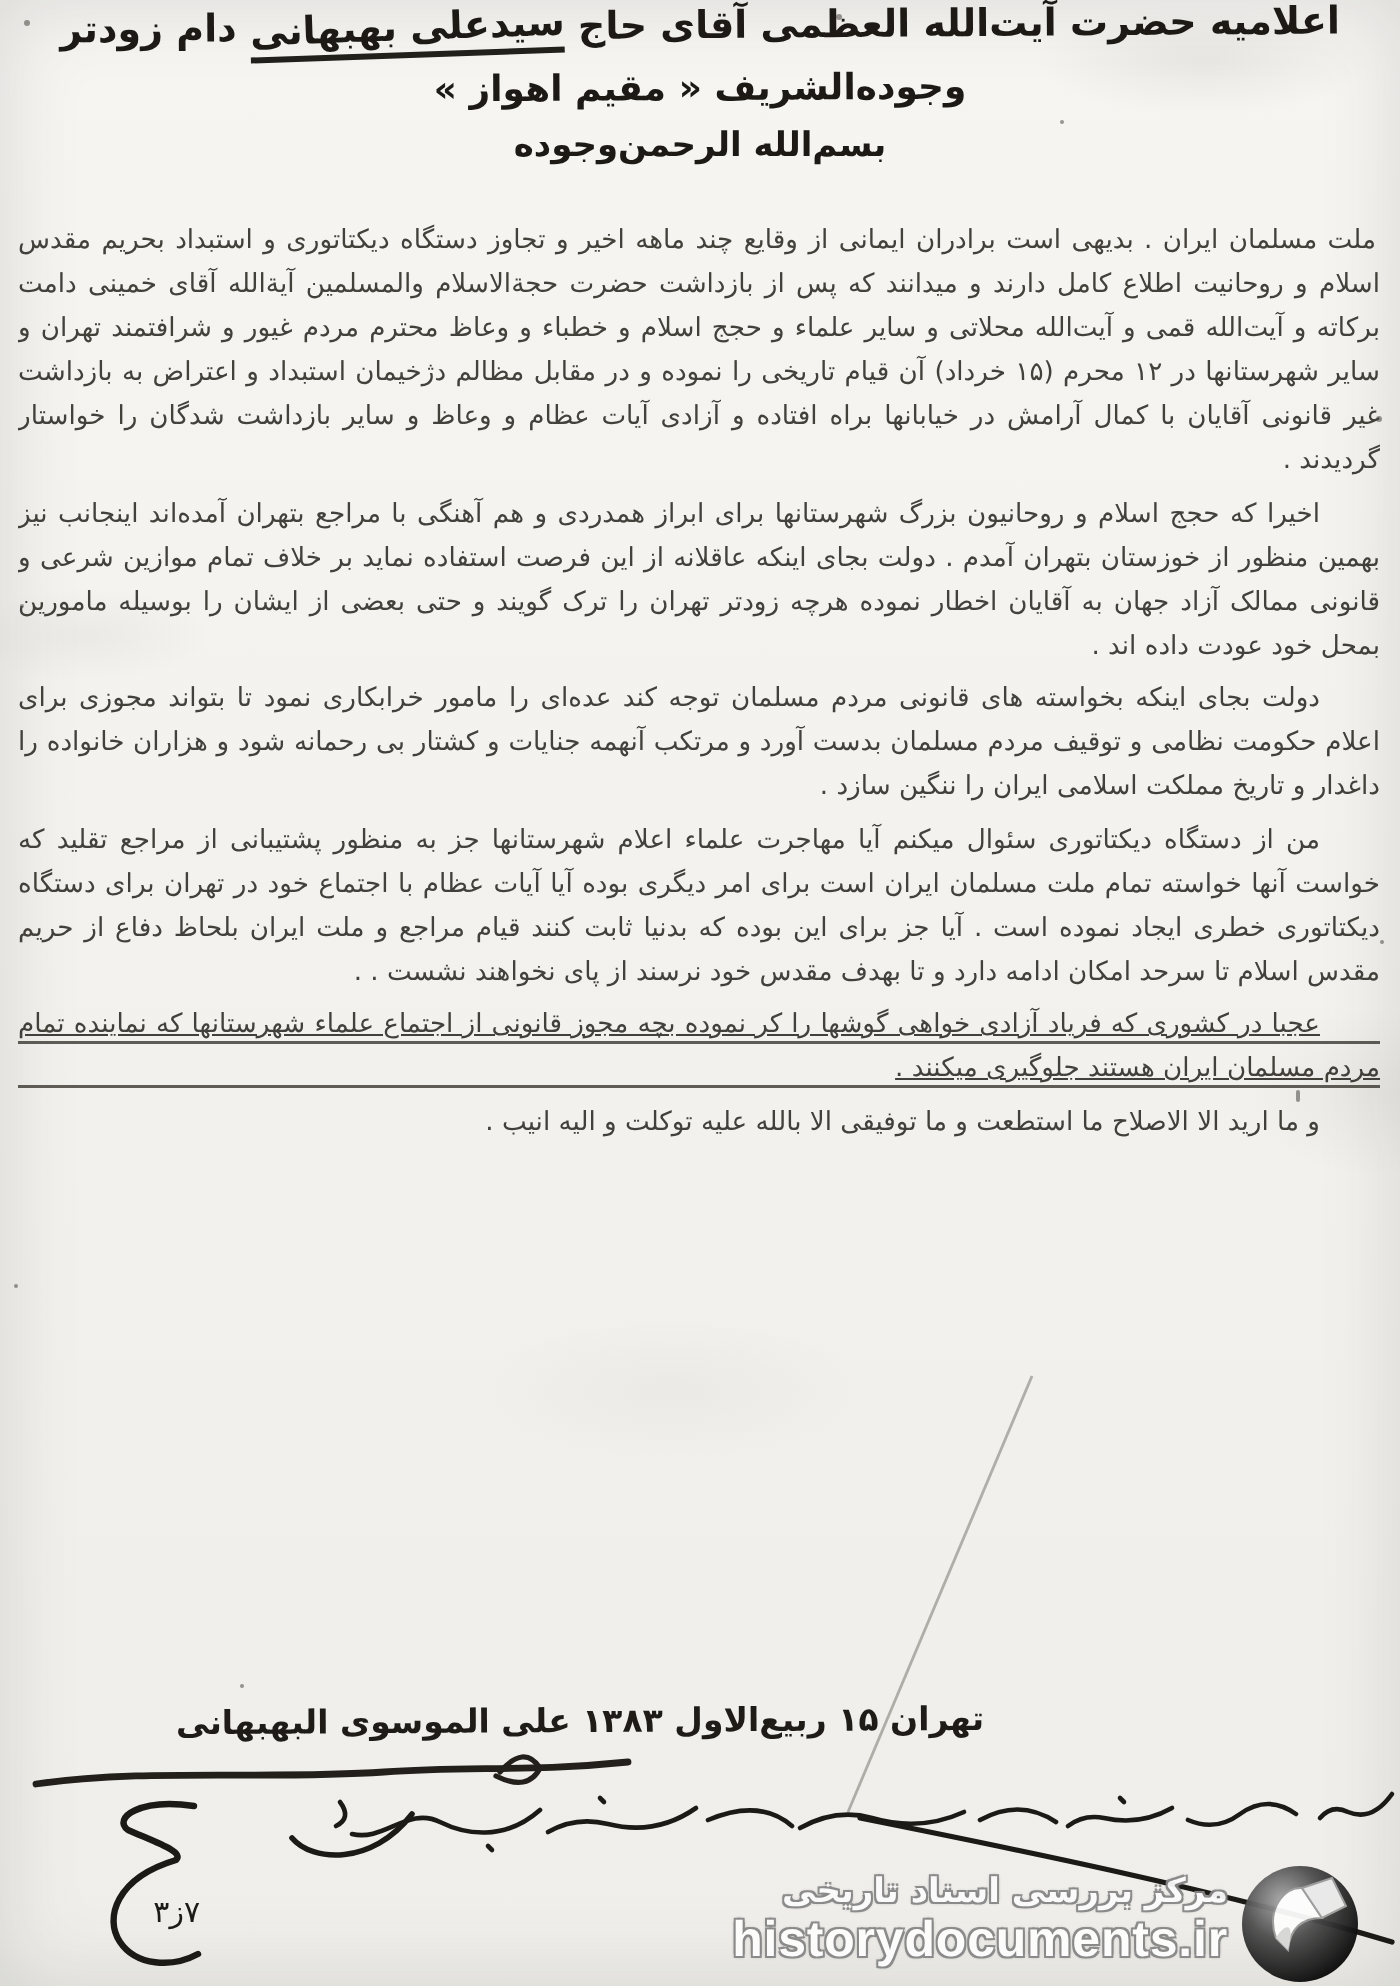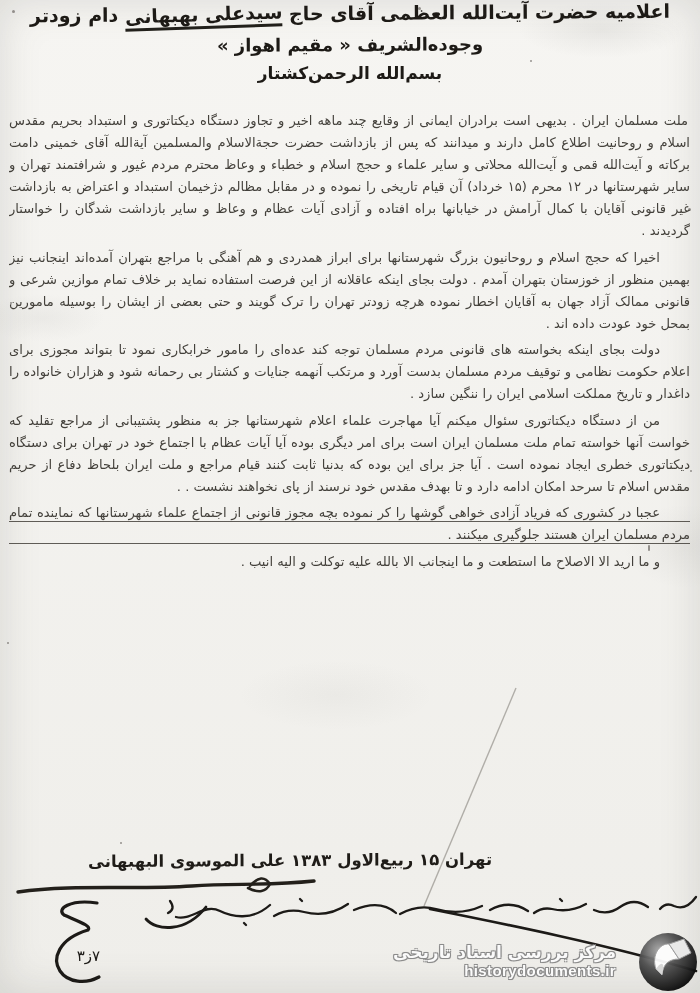--- a/index.html
+++ b/index.html
@@ -32,74 +32,75 @@
     color:#35322c;
   }
   .body-text p{margin:0 0 4.5px;text-indent:30px;opacity:.92;}
   .body-text p.no-indent{text-indent:2px;}
   
   .pen-bands{
     background:repeating-linear-gradient(to bottom,
       transparent 0px, transparent 18.6px,
       rgba(48,44,38,.82) 18.6px, rgba(48,44,38,.82) 20.2px,
       transparent 20.2px, transparent 22px);
+    text-decoration:underline;
   }
   
   .pen-dash{position:relative;}
   .pen-dash::after{
     content:"";position:absolute;right:-6px;left:-6px;bottom:0;height:2px;
     background:repeating-linear-gradient(90deg,
       rgba(48,44,38,.85) 0 17px, transparent 17px 28px);
     transform:rotate(-.15deg);
   }
   
   .sig-line{
     position:absolute;top:851px;right:208px;white-space:nowrap;
     font-size:16.5px;font-weight:bold;color:#1f1c18;letter-spacing:.5px;
     transform:rotate(-.3deg);
   }
   .flourish{position:absolute;top:873px;left:14px;}
   .handnote{position:absolute;top:891px;left:0;}
   .foldline{position:absolute;top:0;left:0;pointer-events:none;}
   
   .watermark{
-    position:absolute;right:0;bottom:0;display:flex;align-items:center;gap:20px;
+    position:absolute;right:18px;bottom:0;display:flex;align-items:center;gap:4px;
     direction:ltr;opacity:.95;
   }
   .wm-text{text-align:right;line-height:1.15;}
   .wm-fa{
     font-size:17px;font-weight:bold;color:#fbfbfb;direction:rtl;
     text-shadow:0 0 2px #7d7d7d,1px 1px 0 #8a8a8a,-1px -1px 0 #8a8a8a,1px -1px 0 #8a8a8a,-1px 1px 0 #8a8a8a;
   }
   .wm-en{
     font-family:"Liberation Sans",sans-serif;
-    font-size:15px;font-weight:bold;letter-spacing:.4px;color:#fdfdfd;
+    font-size:25px;font-weight:bold;letter-spacing:.4px;color:#fdfdfd;
     text-shadow:0 0 2px #7d7d7d,1px 1px 0 #8a8a8a,-1px -1px 0 #8a8a8a,1px -1px 0 #8a8a8a,-1px 1px 0 #8a8a8a;
   }
   .speck{position:absolute;border-radius:50%;background:#4a463f;opacity:.55;}
 </style>
 </head>
 <body>
 
 <div class="page">
 
   <div class="header">
     <div class="h-line1"><span>اعلامیه حضرت آیت‌الله العظمی آقای حاج </span><span class="h-underline">سیدعلی بهبهانی</span><span> دام زودتر</span>
     </div>
     <div class="h-line2">وجوده‌الشریف « مقیم اهواز »</div>
-    <div class="h-line3">بسم‌الله الرحمن‌کشتار</div>
+    <div class="h-line3">بسم‌الله الرحمن‌وجوده</div>
   </div>
 
   <div class="body-text">
     <p class="no-indent">ملت مسلمان ایران . بدیهی است برادران ایمانی از وقایع چند ماهه اخیر و تجاوز دستگاه دیکتاتوری و استبداد بحریم مقدس اسلام و روحانیت اطلاع کامل دارند و میدانند که پس از بازداشت حضرت حجةالاسلام والمسلمین آیةالله آقای خمینی دامت برکاته و آیت‌الله قمی و آیت‌الله محلاتی و سایر علماء و حجج اسلام و خطباء و وعاظ محترم مردم غیور و شرافتمند تهران و سایر شهرستانها در ۱۲ محرم (۱۵ خرداد) آن قیام تاریخی را نموده و در مقابل مظالم دژخیمان استبداد و اعتراض به بازداشت غیر قانونی آقایان با کمال آرامش در خیابانها براه افتاده و آزادی آیات عظام و وعاظ و سایر بازداشت شدگان را خواستار گردیدند .</p>
     <p>اخیرا که حجج اسلام و روحانیون بزرگ شهرستانها برای ابراز همدردی و هم آهنگی با مراجع بتهران آمده‌اند اینجانب نیز بهمین منظور از خوزستان بتهران آمدم . دولت بجای اینکه عاقلانه از این فرصت استفاده نماید بر خلاف تمام موازین شرعی و قانونی ممالک آزاد جهان به آقایان اخطار نموده هرچه زودتر تهران را ترک گویند و حتی بعضی از ایشان را بوسیله مامورین بمحل خود عودت داده اند .</p>
     <p>دولت بجای اینکه بخواسته های قانونی مردم مسلمان توجه کند عده‌ای را مامور خرابکاری نمود تا بتواند مجوزی برای اعلام حکومت نظامی و توقیف مردم مسلمان بدست آورد و مرتکب آنهمه جنایات و کشتار بی رحمانه شود و هزاران خانواده را داغدار و تاریخ مملکت اسلامی ایران را ننگین سازد .</p>
     <p>من از دستگاه دیکتاتوری سئوال میکنم آیا مهاجرت علماء اعلام شهرستانها جز به منظور پشتیبانی از مراجع تقلید که خواست آنها خواسته تمام ملت مسلمان ایران است برای امر دیگری بوده آیا آیات عظام با اجتماع خود در تهران برای دستگاه دیکتاتوری خطری ایجاد نموده است . آیا جز برای این بوده که بدنیا ثابت کنند قیام مراجع و ملت ایران بلحاظ دفاع از حریم مقدس اسلام تا سرحد امکان ادامه دارد و تا بهدف مقدس خود نرسند از پای نخواهند نشست . .</p>
     <p class="pen-bands">عجبا در کشوری که فریاد آزادی خواهی گوشها را کر نموده بچه مجوز قانونی از اجتماع علماء شهرستانها که نماینده تمام مردم مسلمان ایران هستند جلوگیری میکنند .</p>
-    <p>و ما ارید الا الاصلاح ما استطعت و ما اینجانب الا بالله علیه توکلت و الیه انیب .</p>
+    <p>و ما ارید الا الاصلاح ما استطعت و ما توفیقی الا بالله علیه توکلت و الیه انیب .</p>
   </div>
 
   <div class="sig-line">تهران ۱۵ ربیع‌الاول ۱۳۸۳   علی الموسوی البهبهانی</div>
 
   <svg class="flourish" width="320" height="28" viewBox="0 0 320 28">
     <path d="M4 19 C60 11 120 17 178 13 C220 10 252 13 300 8" fill="none" stroke="#23201b" stroke-width="3.4" stroke-linecap="round"></path>
     <path d="M236 13 q12 -14 20 -2 q-6 12 -22 4" fill="none" stroke="#23201b" stroke-width="2.6" stroke-linecap="round"></path>
   </svg>
 
   <svg class="handnote" width="700" height="102" viewBox="0 0 700 102" role="img" aria-label="بهره‌برداری شده است ـ در پرونده نامبرده بایگانی شود">

